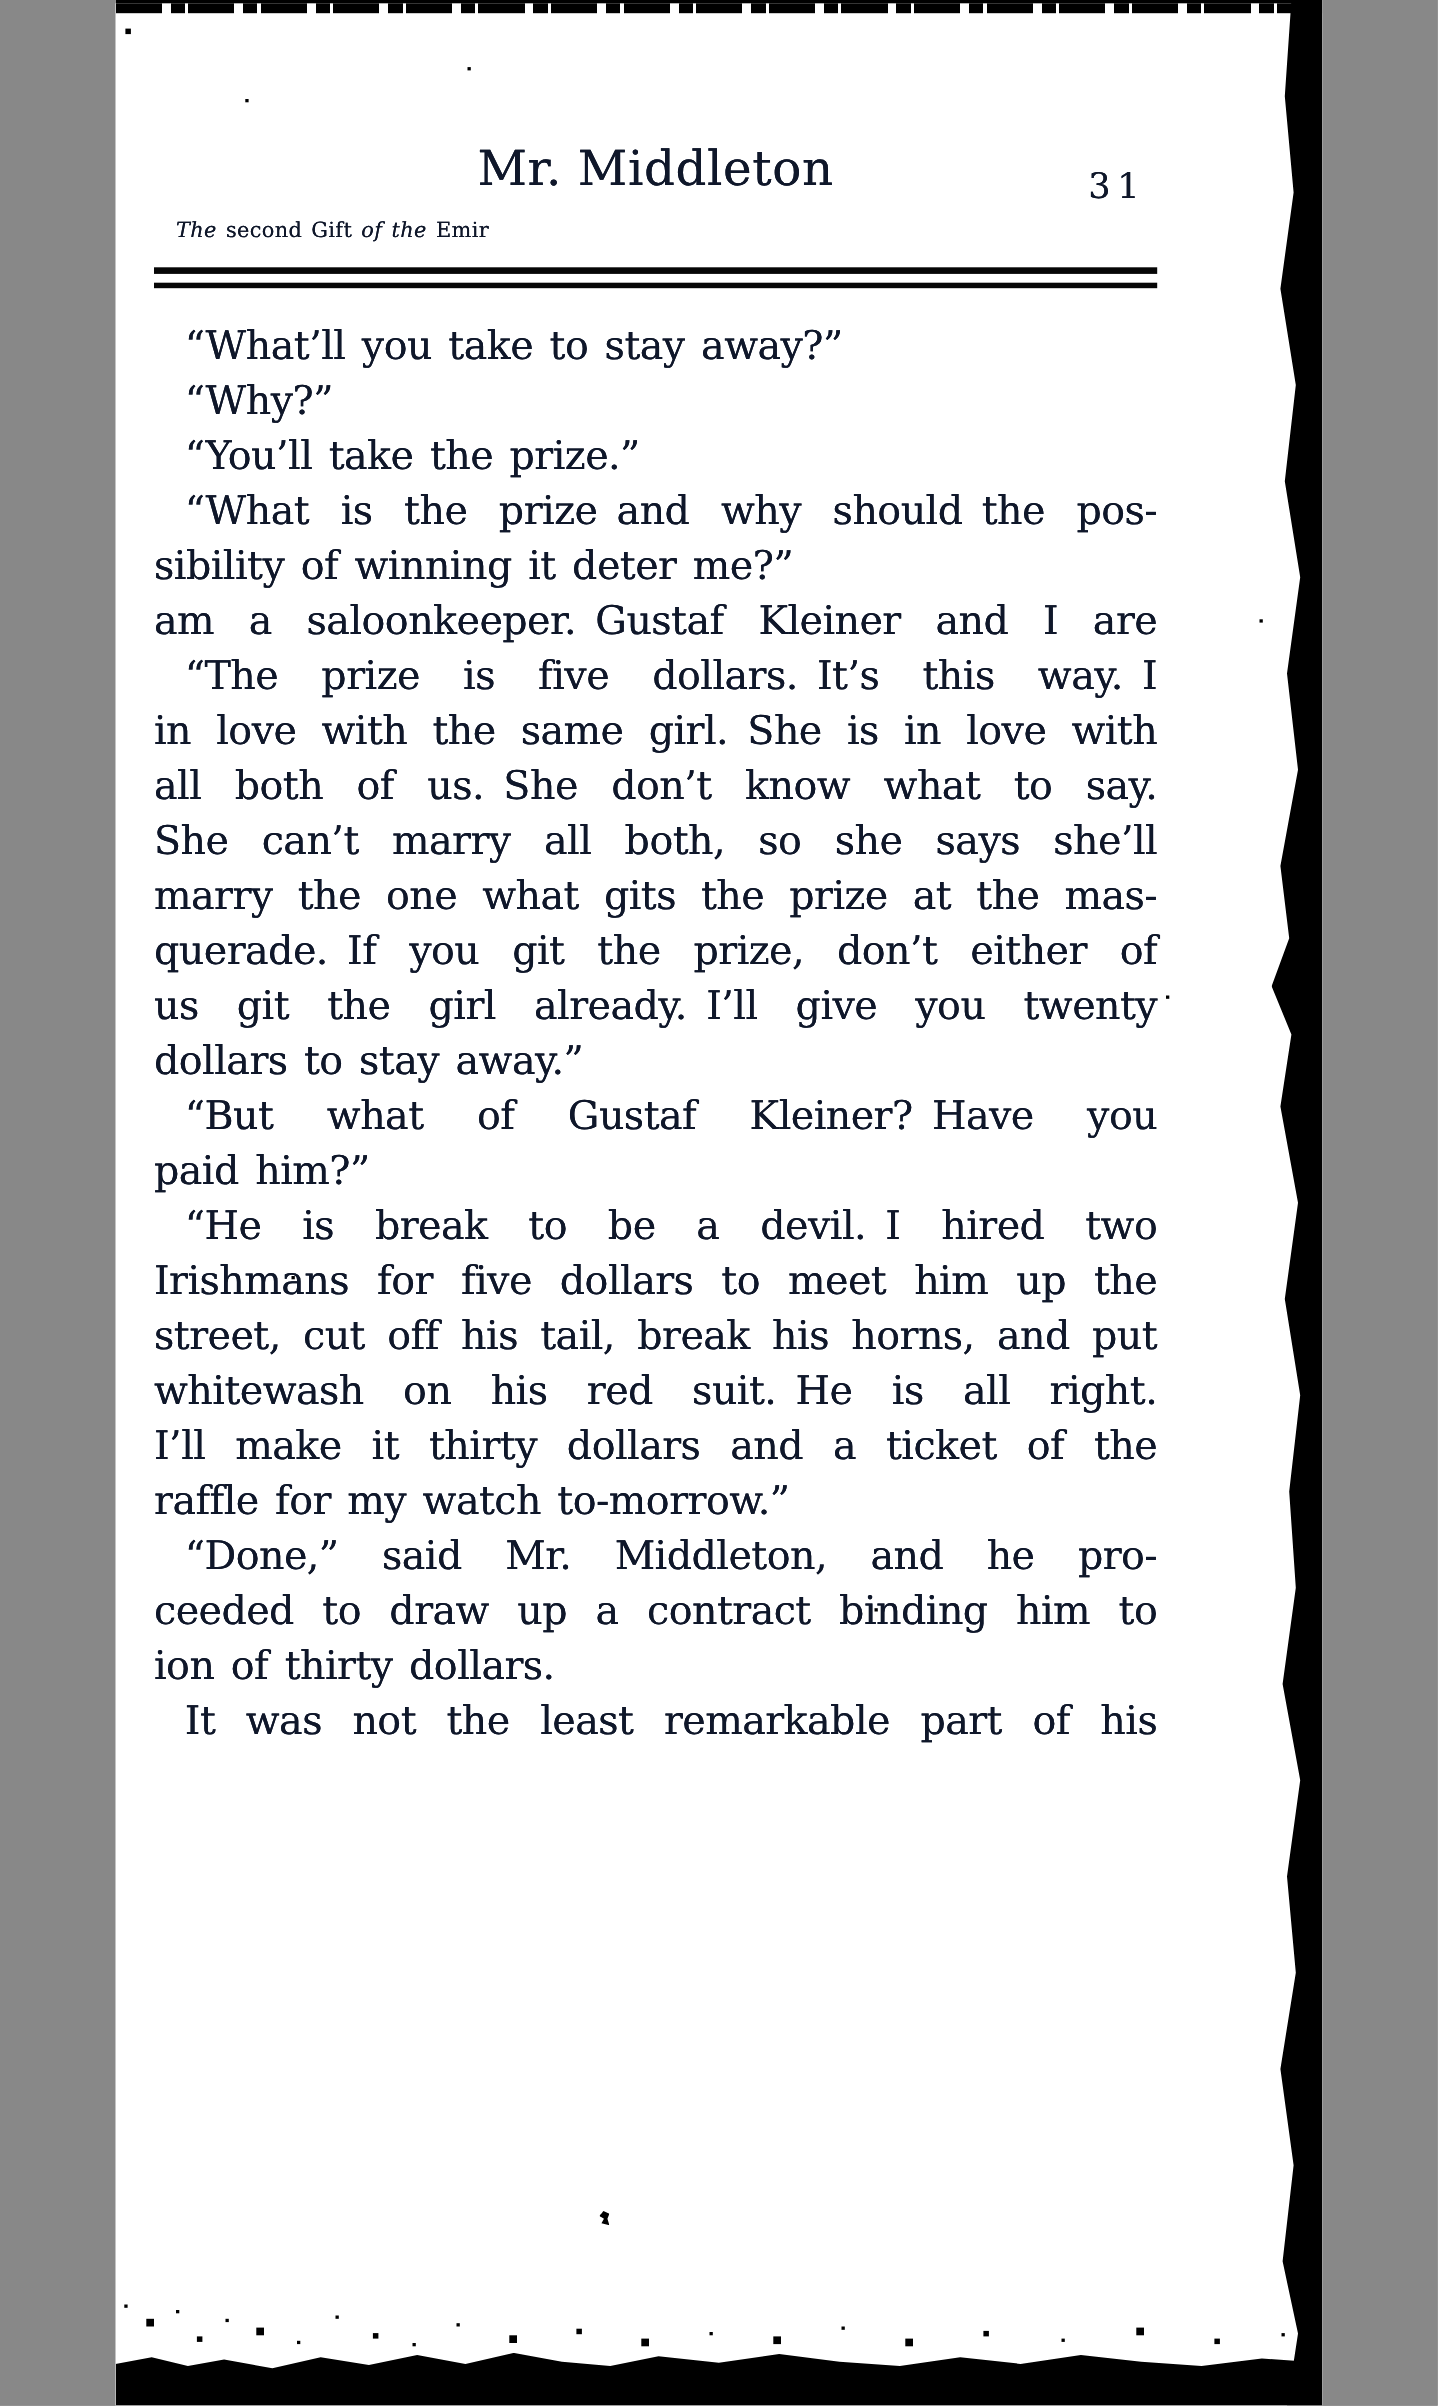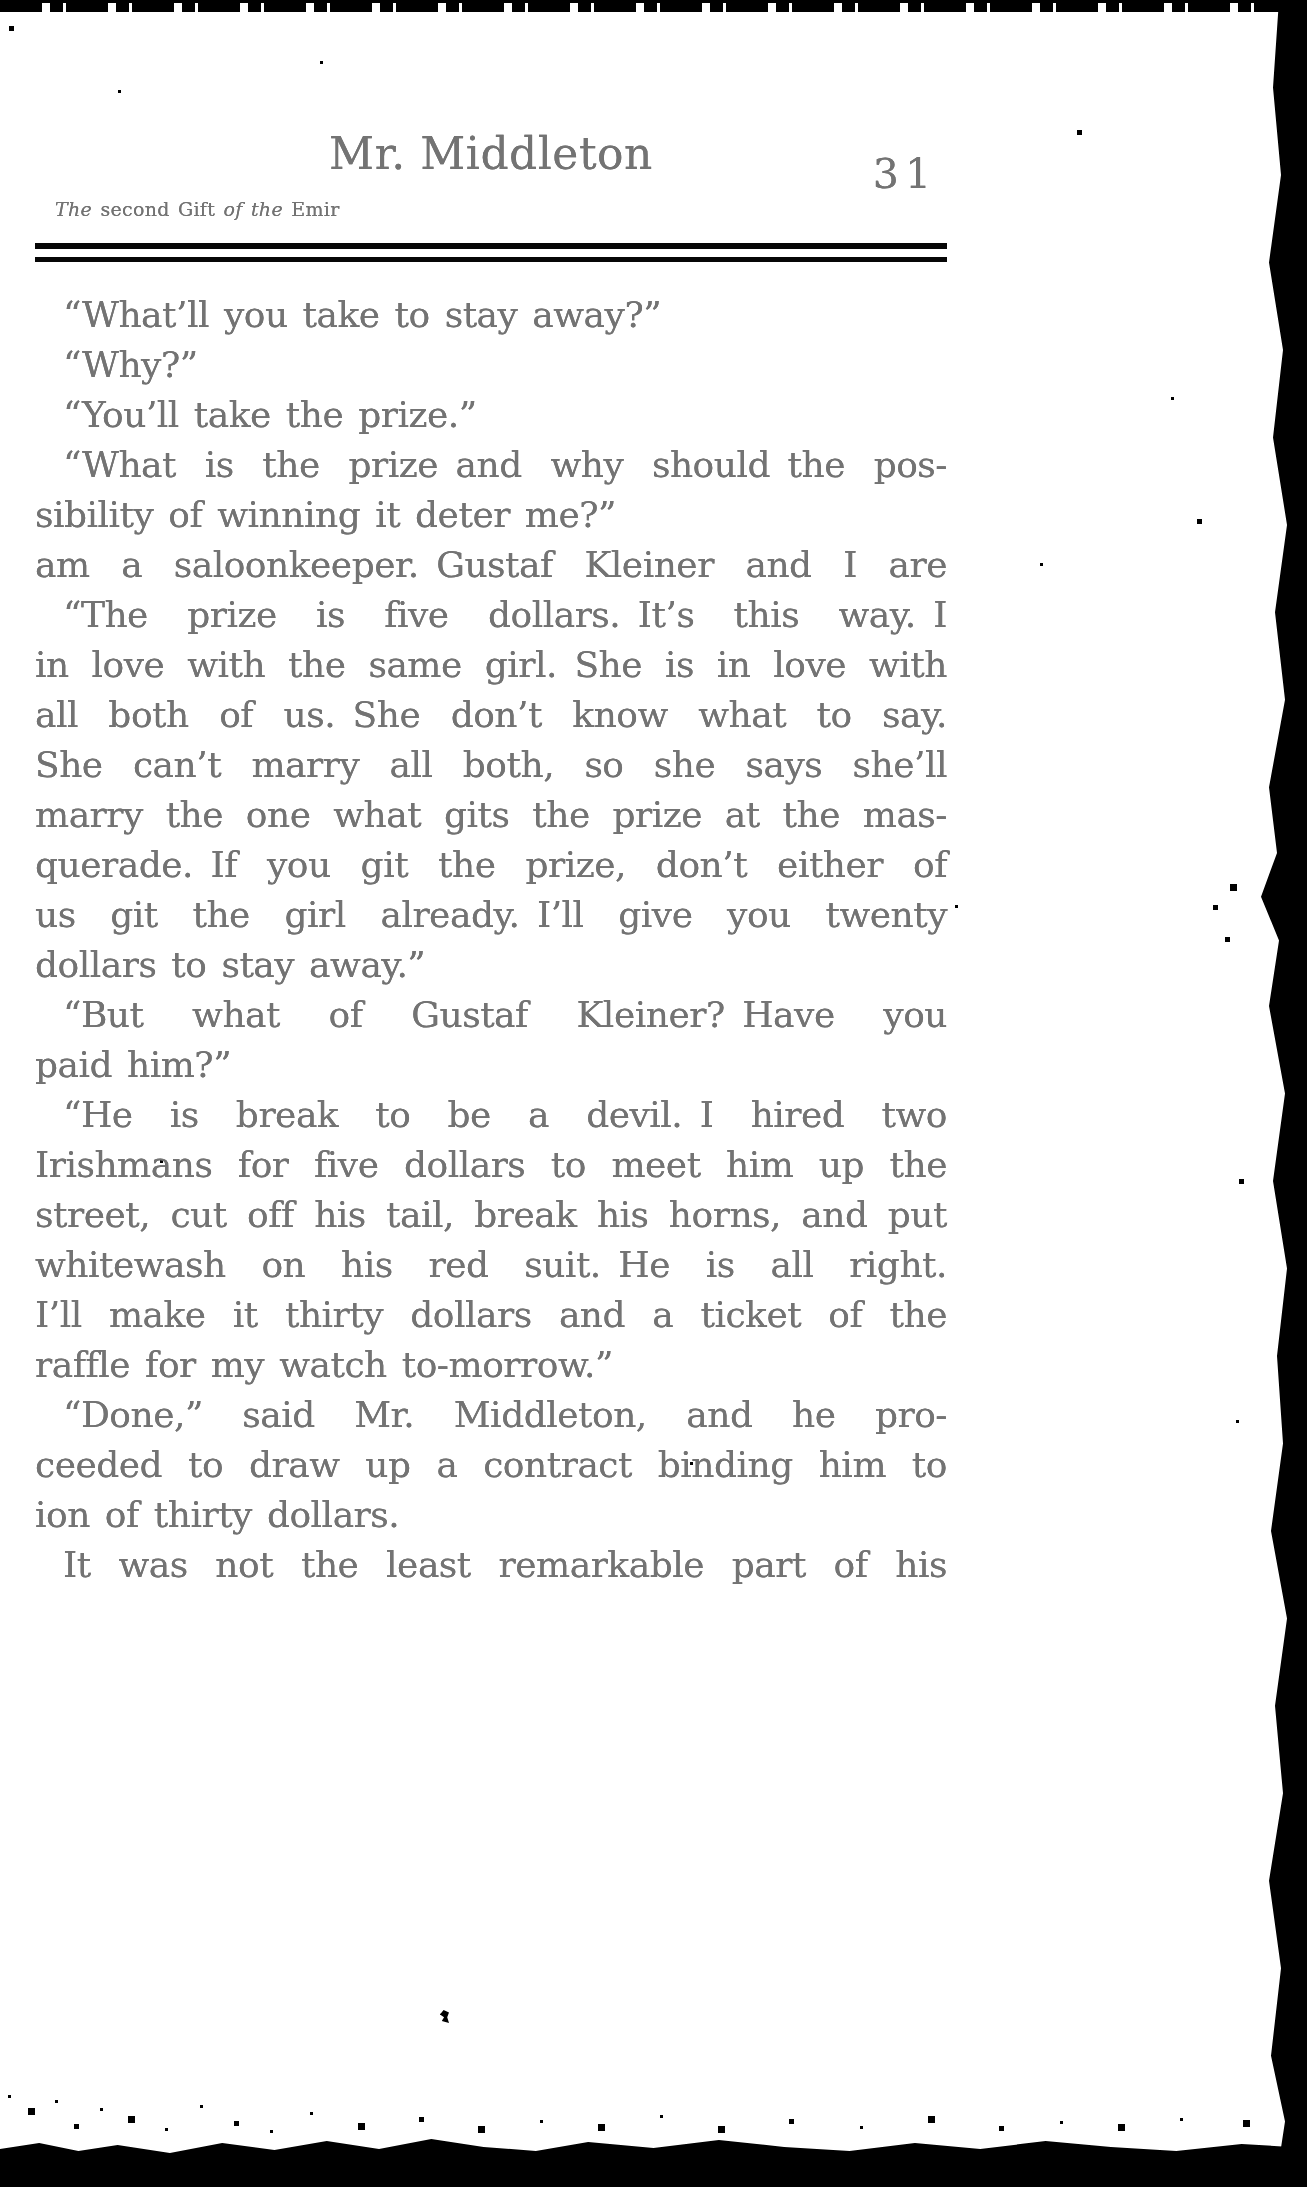--- a/index.html
+++ b/index.html
@@ -1,32 +1,32 @@
 <!DOCTYPE html>
 <html><head>
 <meta charset="utf-8">
 <style>
   html,body{margin:0;padding:0;background:#888;}
   .page{
-    position:relative;width:1307px;height:2187px;background:#ffffff;
+    position:relative;width:1097px;height:2187px;background:#ffffff;
     overflow:hidden;margin:0 auto;
-    font-family:"DejaVu Serif","Liberation Serif",serif;color:#737373;
+    font-family:"DejaVu Serif","Liberation Serif",serif;color:#0f172a;
   }
   .content{position:absolute;left:35px;top:0;width:912px;}
 
   
   .pagehead{position:relative;height:290px;}
   .title{
     position:absolute;top:128px;left:0;width:100%;text-align:center;
     font-size:44px;line-height:52px;letter-spacing:0.5px;
     text-shadow:0 0 0.6px currentColor;
   }
   .pagenum{
     position:absolute;top:150px;right:10px;
-    font-size:41px;letter-spacing:6px;text-shadow:0 0 0.5px currentColor;
+    font-size:32px;letter-spacing:6px;text-shadow:0 0 0.5px currentColor;
   }
   .rhead{
     position:absolute;top:198px;left:2px;
     font-size:19px;letter-spacing:0.3px;word-spacing:2px;
     text-shadow:0 0 0.4px currentColor;
     margin-left:18px;
   }
   .it{font-style:italic;}
   .rule{position:absolute;left:0;width:100%;background:#060606;}
   .rule-a{top:243px;height:6px;}

